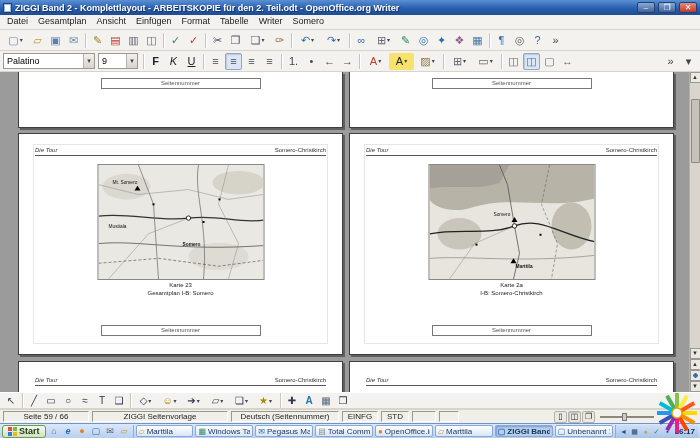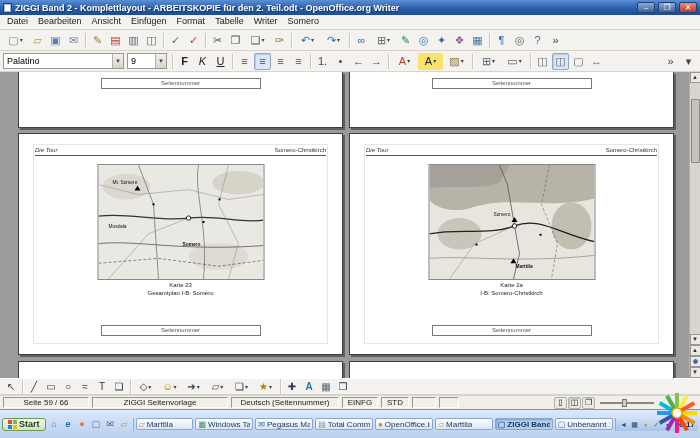--- a/index.html
+++ b/index.html
@@ -18,21 +18,21 @@
   .menu-item{font-size:9px;padding:1px 5px;color:#222;}
   .toolbar{background:#f4f2ee;border-bottom:1px solid #d8d4cc;display:flex;align-items:center;padding:0 3px;gap:1px;flex:0 0 auto;}
   #toolbar1,#toolbar2{height:21px;}
   .tbtn{width:17px;height:17px;display:inline-flex;align-items:center;justify-content:center;font-size:11px;border:1px solid transparent;border-radius:2px;flex:0 0 auto;line-height:1;}
   .tbtn.pressed{background:#dce6f4;border-color:#8fa7c8;box-shadow:inset 1px 1px 1px #b9c8de;}
   .tbtn.hasdd{width:25px;}
   .dd{font-size:6px;color:#444;margin-left:1px;}
   .tsep{width:1px;height:15px;background:#c9c5bd;margin:0 2px;box-shadow:1px 0 0 #fff;flex:0 0 auto;}
   .combo{height:16px;background:#fff;border:1px solid #9a9890;display:flex;align-items:center;font-size:9px;padding-left:3px;margin-right:2px;flex:0 0 auto;overflow:hidden;white-space:nowrap;}
   .combo .arrow{margin-left:auto;width:11px;height:100%;background:linear-gradient(#f2f0ec,#d8d4cc);border-left:1px solid #b5b1a9;font-size:7px;display:flex;align-items:center;justify-content:center;color:#444;}
-  .combo.style{width:88px;}.combo.font{width:121px;justify-content:center;}.combo.size{width:40px;}
+  .combo.style{width:88px;}.combo.font{width:92px;justify-content:center;}.combo.size{width:40px;}
   .t2icons{display:flex;align-items:center;gap:1px;}
   .flexspacer{flex:1;}
 
   
   .main{flex:1;display:flex;min-height:0;background:#9b9b9b;}
   .pages{flex:1;padding-left:18px;overflow:hidden;}
   .page-row{display:flex;gap:6px;}
   .page{width:325px;background:#fff;border:1px solid #3f3f3f;box-shadow:2px 2px 0 rgba(0,0,0,.38);position:relative;flex:0 0 auto;}
   .page.partial-top{height:56px;border-top:none;}
   .row2{margin-top:5px;}
@@ -71,21 +71,21 @@
   .statusbar{height:14px;background:#f1efe9;border-top:1px solid #d8d4cc;display:flex;align-items:center;padding:0 3px;gap:3px;font-size:8px;color:#222;flex:0 0 auto;}
   .ssegs{display:flex;align-items:center;gap:3px;}
   .sseg{height:11px;border:1px solid;border-color:#9a9890 #fff #fff #9a9890;display:flex;align-items:center;justify-content:center;padding:0 3px;white-space:nowrap;overflow:hidden;font-size:8px;}
   .zoomctl{margin-left:auto;display:flex;align-items:center;gap:2px;padding-right:40px;}
   .zoomctl .tbtn{width:13px;height:12px;font-size:8px;border:1px solid #b5b1a9;background:#ece9e3;}
   .zslider{width:54px;height:10px;position:relative;margin:0 3px;}
   .zslider .track{position:absolute;left:0;right:0;top:4px;height:2px;background:#8c887f;}
   .zslider .zthumb{position:absolute;left:22px;top:1px;width:5px;height:8px;background:#cfcbc3;border:1px solid #777;}
 
   
-  .taskbar{height:15px;background:linear-gradient(#dce8fb,#b9cfee);border-top:1px solid #6f94c9;display:flex;align-items:center;padding:14px 2px;gap:2px;flex:0 0 auto;}
+  .taskbar{height:15px;background:linear-gradient(#dce8fb,#b9cfee);border-top:1px solid #6f94c9;display:flex;align-items:center;padding:0 2px;gap:2px;flex:0 0 auto;}
   .startbtn{height:13px;display:flex;align-items:center;gap:2px;padding:0 5px;background:linear-gradient(#f4faf0,#cfe3bd);border:1px solid #6f9a55;border-radius:3px;font-size:9px;font-weight:bold;color:#1c3a12;flex:0 0 auto;}
   .flag{width:9px;height:9px;display:grid;grid-template-columns:1fr 1fr;grid-template-rows:1fr 1fr;gap:1px;}
   .flagcell{width:100%;height:100%;}
   .quicklaunch{display:flex;align-items:center;gap:1px;flex:0 0 auto;border-right:1px solid #8fadd6;padding-right:2px;}
   .quicklaunch .tbtn{width:13px;height:13px;font-size:9px;}
   .tasks{flex:1;display:flex;gap:2px;min-width:0;}
   .taskbtn{flex:1 1 0;min-width:0;height:12px;background:linear-gradient(#fdfefe,#d9e6f7);border:1px solid #89a7d4;border-radius:2px;display:flex;align-items:center;gap:2px;padding:0 2px;font-size:8px;color:#17355f;overflow:hidden;white-space:nowrap;}
   .taskbtn.active{background:#b7cfec;box-shadow:inset 1px 1px 2px #7d9cc9;font-weight:bold;}
   .tbicon{font-size:8px;flex:0 0 auto;}
   .tblabel{overflow:hidden;text-overflow:clip;white-space:nowrap;}
@@ -105,21 +105,21 @@
   <div class="titlebar">
     <span class="appicon"></span>
     <span class="title">ZIGGI Band 2 - Komplettlayout - ARBEITSKOPIE für den 2. Teil.odt - OpenOffice.org Writer</span>
     <span class="winbtn">–</span>
     <span class="winbtn">❐</span>
     <span class="winbtn close">✕</span>
   </div>
 
   <div class="menubar">
       <span class="menu-item">Datei</span>
-      <span class="menu-item">Bearbeiten</span>
+      <span class="menu-item">Gesamtplan</span>
       <span class="menu-item">Ansicht</span>
       <span class="menu-item">Einfügen</span>
       <span class="menu-item">Format</span>
       <span class="menu-item">Tabelle</span>
       <span class="menu-item">Writer</span>
       <span class="menu-item">Somero</span>
     </div>
 
   <div class="toolbar" id="toolbar1">
       <span class="tbtn hasdd" style="color: rgb(90, 127, 181);">▢<span class="dd">▾</span></span>

